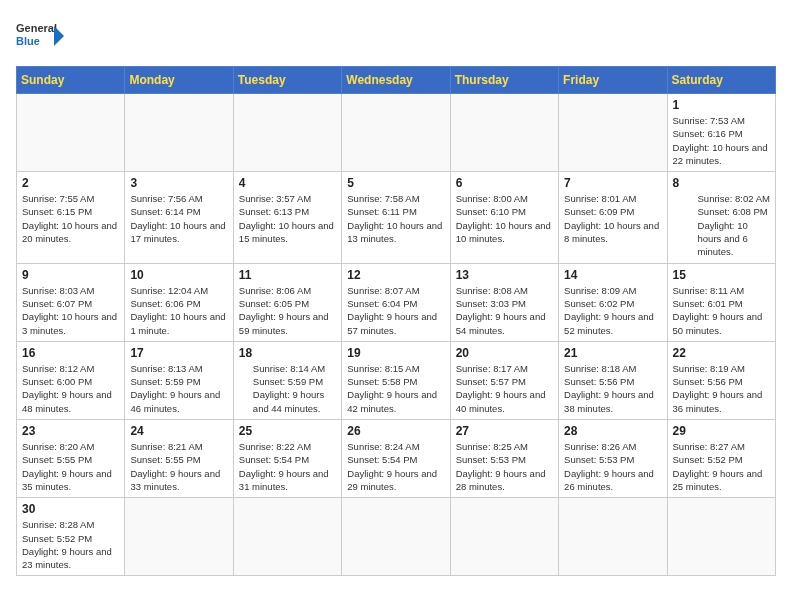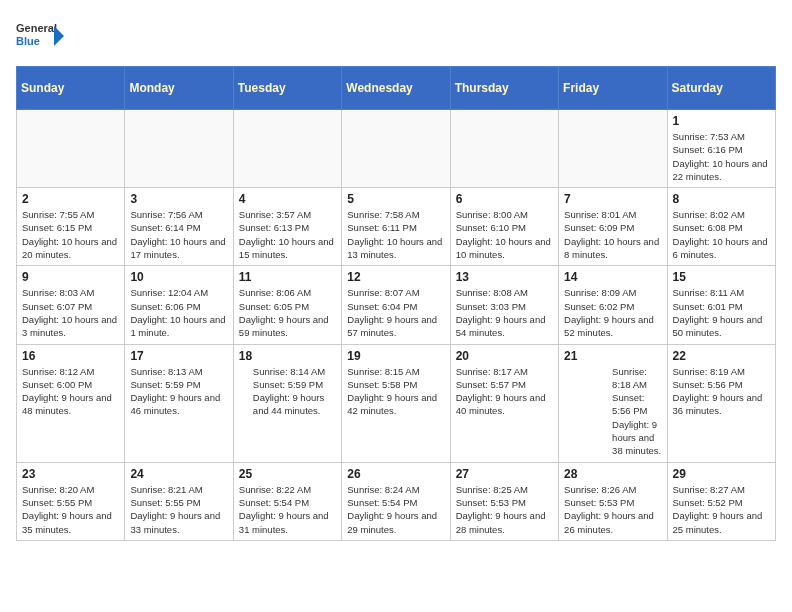--- a/index.html
+++ b/index.html
@@ -33,24 +33,24 @@
       font-size: 14px;
       color: #555;
     }
     .calendar {
       width: 100%;
       border-collapse: collapse;
       border: 1px solid #ccc;
     }
     .calendar th {
       background-color: #3a6bc4;
-      color: #fef9c3;
+      color: #fde047;
       font-size: 12px;
       font-weight: bold;
-      padding: 14px 4px;
+      padding: 6px 4px;
       text-align: left;
       border: 1px solid #5080cc;
     }
     .calendar td {
       vertical-align: top;
       border: 1px solid #ccc;
       padding: 4px 5px;
       width: calc(100% / 7);
       min-height: 72px;
       font-size: 10px;
@@ -152,21 +152,21 @@
 Daylight: 10 hours and 10 minutes.</div>
         </td>
         <td>
           <span class="day-number">7</span>
           <div class="day-info" style="white-space: pre-line;">Sunrise: 8:01 AM
 Sunset: 6:09 PM
 Daylight: 10 hours and 8 minutes.</div>
         </td>
         <td>
           <span class="day-number">8</span>
-          <div class="day-info" style="white-space: pre-line;">Sunrise: 8:02 AM
+          <div class="day-info" style="white-space: pre-line; margin-left: 25px;">Sunrise: 8:02 AM
 Sunset: 6:08 PM
 Daylight: 10 hours and 6 minutes.</div>
         </td>
       </tr>
       <tr>
         <td>
           <span class="day-number">9</span>
           <div class="day-info" style="white-space: pre-line;">Sunrise: 8:03 AM
 Sunset: 6:07 PM
 Daylight: 10 hours and 3 minutes.</div>
@@ -234,21 +234,21 @@
 Daylight: 9 hours and 42 minutes.</div>
         </td>
         <td>
           <span class="day-number">20</span>
           <div class="day-info" style="white-space: pre-line;">Sunrise: 8:17 AM
 Sunset: 5:57 PM
 Daylight: 9 hours and 40 minutes.</div>
         </td>
         <td>
           <span class="day-number">21</span>
-          <div class="day-info" style="white-space: pre-line; margin-left: 48px;">Sunrise: 8:18 AM
+          <div class="day-info" style="white-space: pre-line;">Sunrise: 8:18 AM
 Sunset: 5:56 PM
 Daylight: 9 hours and 38 minutes.</div>
         </td>
         <td>
           <span class="day-number">22</span>
           <div class="day-info" style="white-space: pre-line;">Sunrise: 8:19 AM
 Sunset: 5:56 PM
 Daylight: 9 hours and 36 minutes.</div>
         </td>
       </tr>
@@ -289,14 +289,28 @@
 Sunset: 5:53 PM
 Daylight: 9 hours and 26 minutes.</div>
         </td>
         <td>
           <span class="day-number">29</span>
           <div class="day-info" style="white-space: pre-line;">Sunrise: 8:27 AM
 Sunset: 5:52 PM
 Daylight: 9 hours and 25 minutes.</div>
         </td>
       </tr>
+      <tr class="last-row">
+        <td>
+          <span class="day-number">30</span>
+          <div class="day-info" style="white-space: pre-line;">Sunrise: 8:28 AM
+Sunset: 5:52 PM
+Daylight: 9 hours and 23 minutes.</div>
+        </td>
+        <td class="empty"></td>
+        <td class="empty"></td>
+        <td class="empty"></td>
+        <td class="empty"></td>
+        <td class="empty"></td>
+        <td class="empty"></td>
+      </tr>
     </tbody>
 </table>
 
 </body></html>

